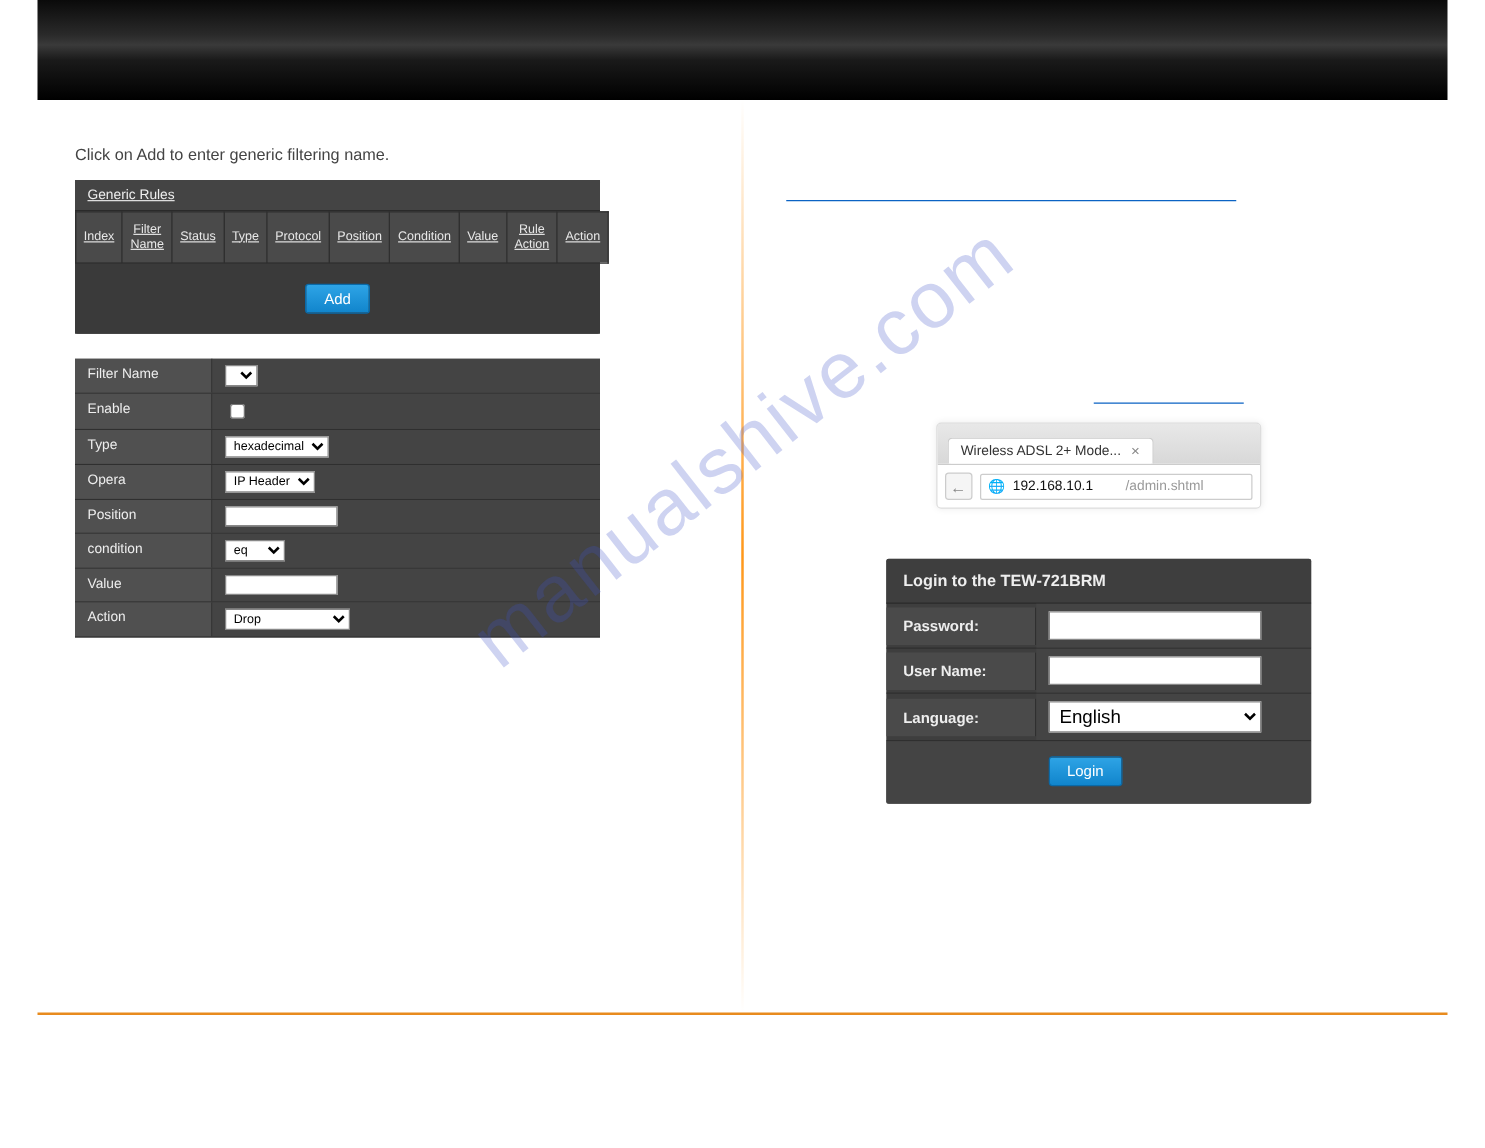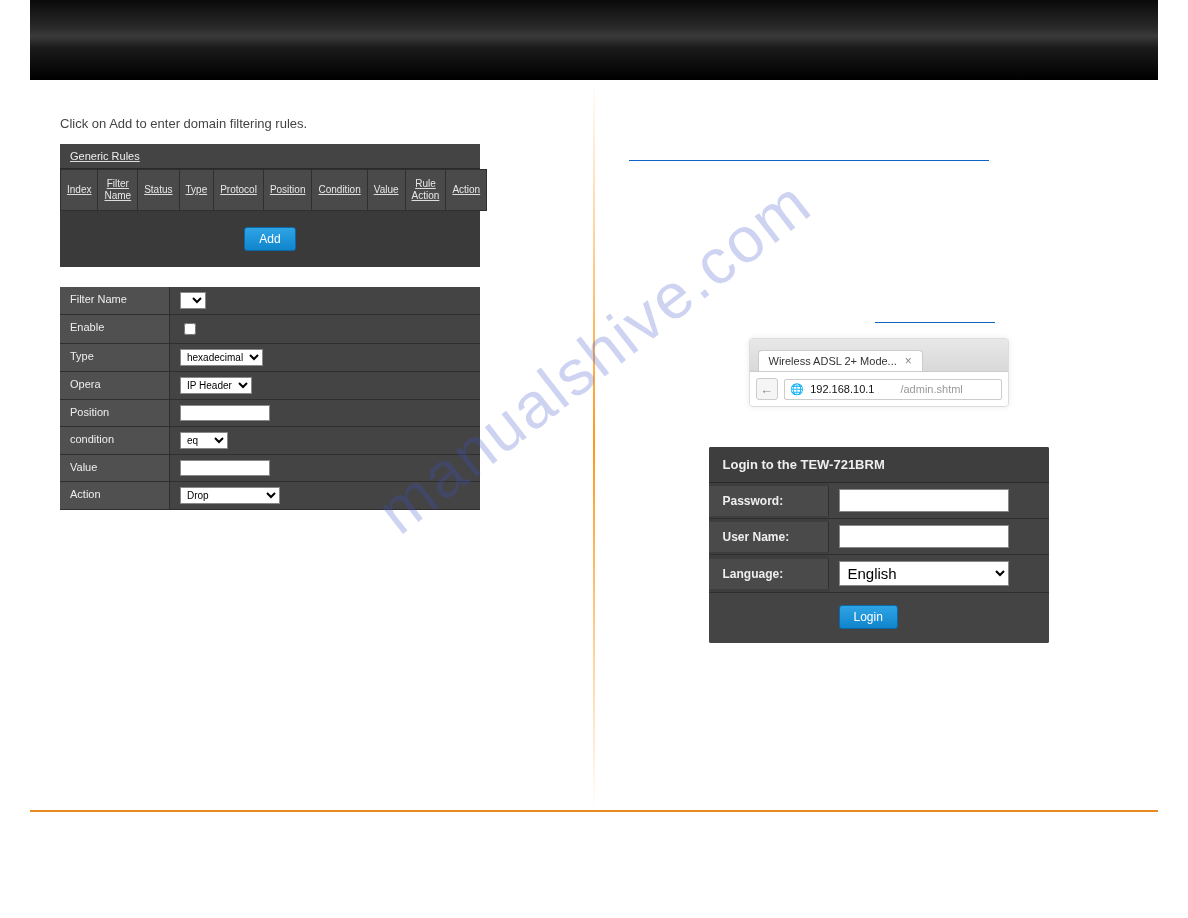--- a/index.html
+++ b/index.html
@@ -281,21 +281,21 @@
 <div class="page-wrap">
   <div class="header-bar">
     <div class="header-left">TRENDnet User's Guide</div>
     <div class="header-right">TEW-722BRM</div>
   </div>
 
   <div class="page-body">
     <div class="watermark">manualshive.com</div>
 
     <div class="col">
-      <p class="body-text">Click on Add to enter domain filtering rules.</p>
+      <p class="body-text">Click on Add to enter generic filtering name.</p>
 
       <div class="dark-panel" style="width:420px;text-decoration:underline;">
         <div class="panel-title">Generic Rules</div>
         <table class="rules">
           <tbody>
               <tr>
             <th>Index</th>
             <th>Filter Name</th>
             <th>Status</th>
             <th>Type</th>

